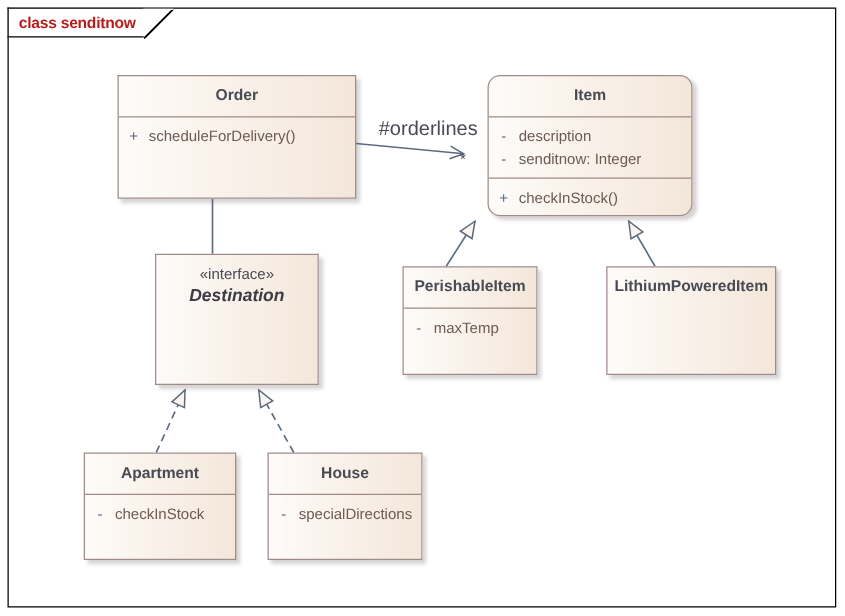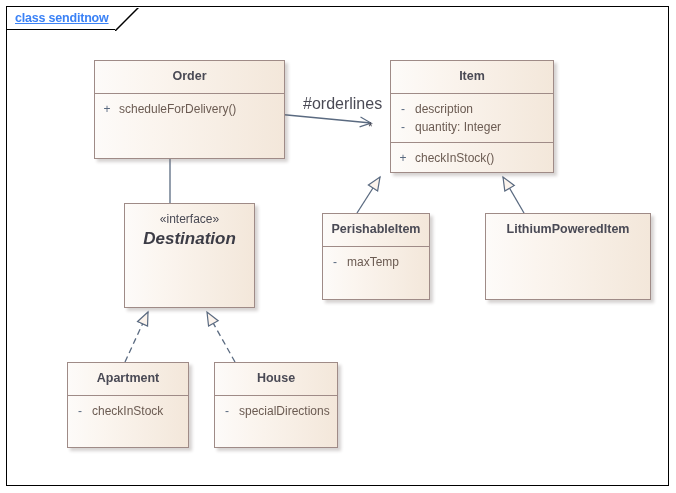--- a/index.html
+++ b/index.html
@@ -39,24 +39,23 @@
     padding:0 6px 0 8px;
     border-left:1.5px solid #000;
     border-top:1.5px solid #000;
     border-bottom:1.5px solid #000;
     box-sizing:border-box;
     background:#fff;
   }
   .frame-tab-label{
     font-size:12.5px;
     font-weight:bold;
-    color:#3b82f6;
+    color:#b91c1c;
     white-space:nowrap;
     letter-spacing:-0.2px;
-    text-decoration:underline;
   }
   .frame-tab-cut{
     position:absolute;
     left:100%;
     top:0;
     width:24px;
     height:24px;
   }
 
   
@@ -99,21 +98,21 @@
     font-weight:normal;
     font-style:normal;
     font-size:12px;
     color:#4a4a55;
     padding-bottom:1px;
   }
   .uml-title .iname{
     display:block;
     font-weight:bold;
     font-style:italic;
-    font-size:17px;
+    font-size:14px;
     color:#3c3c46;
   }
   .uml-features{
     padding:6px 4px 6px 0;
   }
   .feature{
     display:flex;
     align-items:baseline;
     font-size:12px;
     color:#6b5b52;
@@ -210,32 +209,32 @@
       <div class="uml-title">Order</div>
     </div>
     <div class="uml-compartment uml-features">
       <div class="feature">
         <span class="vis">+</span>
         <span class="fname">scheduleForDelivery()</span>
       </div>
     </div>
   </div>
 
-  <div class="uml-class" style="left:371px; top:60px; width:164px; height:113px;">
+  <div class="uml-class" style="left:371px; top:60px; width:164px; height:113px;border-radius:10px;">
     <div class="uml-compartment">
       <div class="uml-title">Item</div>
     </div>
     <div class="uml-compartment uml-features">
       <div class="feature">
         <span class="vis">-</span>
         <span class="fname">description</span>
       </div>
       <div class="feature">
         <span class="vis">-</span>
-        <span class="fname">quantity: Integer</span>
+        <span class="fname">senditnow: Integer</span>
       </div>
     </div>
     <div class="uml-compartment uml-features">
       <div class="feature">
         <span class="vis">+</span>
         <span class="fname">checkInStock()</span>
       </div>
     </div>
   </div>
 
@@ -253,21 +252,21 @@
       <div class="uml-title">PerishableItem</div>
     </div>
     <div class="uml-compartment uml-features">
       <div class="feature">
         <span class="vis">-</span>
         <span class="fname">maxTemp</span>
       </div>
     </div>
   </div>
 
-  <div class="uml-class" style="left:466px; top:213px; width:166px; height:87px;">
+  <div class="uml-class" style="left:466px; top:213px; width:136px; height:87px;">
     <div class="uml-compartment">
       <div class="uml-title">LithiumPoweredItem</div>
     </div>
   </div>
 
   <div class="uml-class" style="left:48px; top:362px; width:122px; height:86px;">
     <div class="uml-compartment">
       <div class="uml-title">Apartment</div>
     </div>
     <div class="uml-compartment uml-features">

